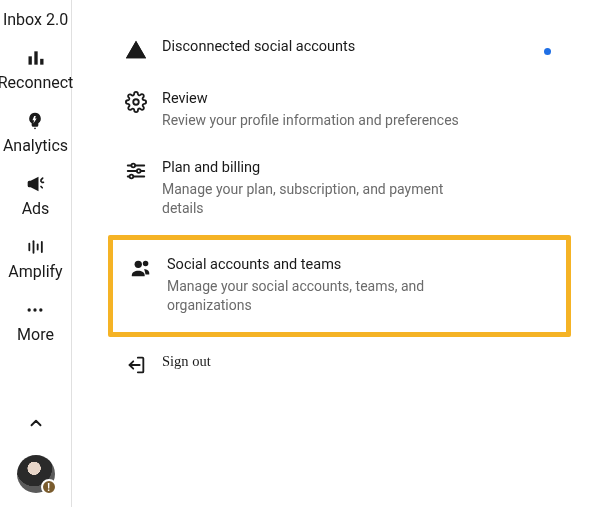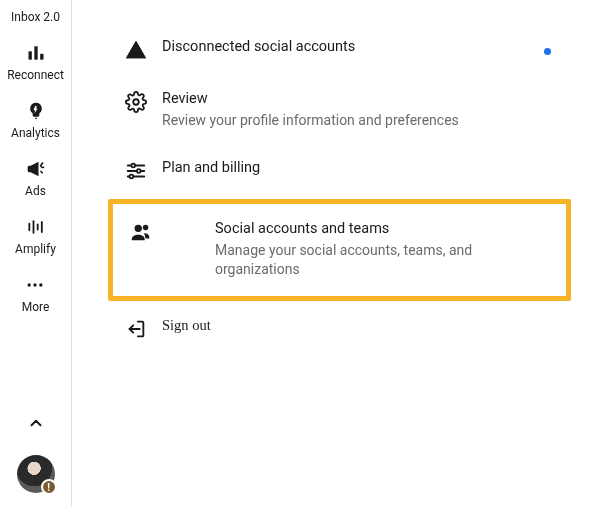--- a/index.html
+++ b/index.html
@@ -31,21 +31,21 @@
   .sidebar-item .icon {
     width: 22px;
     height: 22px;
     display: flex;
     align-items: center;
     justify-content: center;
     color: #1a1a1a;
   }
   .sidebar-item .label {
     margin-top: 4px;
-    font-size: 12px;
+    font-size: 16px;
     color: #1a1a1a;
   }
   .sidebar-spacer { flex: 1; }
   .chevron-up {
     margin-bottom: 20px;
     cursor: pointer;
   }
   .avatar-wrap {
     position: relative;
     margin-bottom: 14px;
@@ -120,21 +120,20 @@
     top: 24px;
   }
   .highlight {
     border: 5px solid #f5b325;
     border-radius: 2px;
     margin: 2px -4px;
     padding: 0;
   }
   .highlight .menu-item {
     padding: 16px 27px 16px 16px;
-    gap: 48px;
   }
 </style>
 </head>
 <body>
 
 <div class="sidebar">
   <div class="sidebar-item">
     <span class="label">Inbox 2.0</span>
   </div>
   <div class="sidebar-item">
@@ -235,20 +234,21 @@
           <line x1="3" y1="6" x2="21" y2="6"></line>
           <circle cx="9" cy="6" r="2" fill="#fff"></circle>
           <line x1="3" y1="12" x2="21" y2="12"></line>
           <circle cx="15" cy="12" r="2" fill="#fff"></circle>
           <line x1="3" y1="18" x2="21" y2="18"></line>
           <circle cx="7" cy="18" r="2" fill="#fff"></circle>
         </svg>
     </span>
     <div>
       <div class="title">Plan and billing</div>
+      <div class="desc">Manage your plan, subscription, and payment details</div>
     </div>
   </div>
 
   <div class="highlight">
     <div class="menu-item">
       <span class="micon">
         <svg viewBox="0 0 24 24" width="22" height="22" fill="currentColor">
             <circle cx="9" cy="8" r="4"></circle>
             <path d="M2 20c0-3.3 3.1-5 7-5s7 1.7 7 5v1H2v-1z"></path>
             <circle cx="17" cy="7" r="3"></circle>

